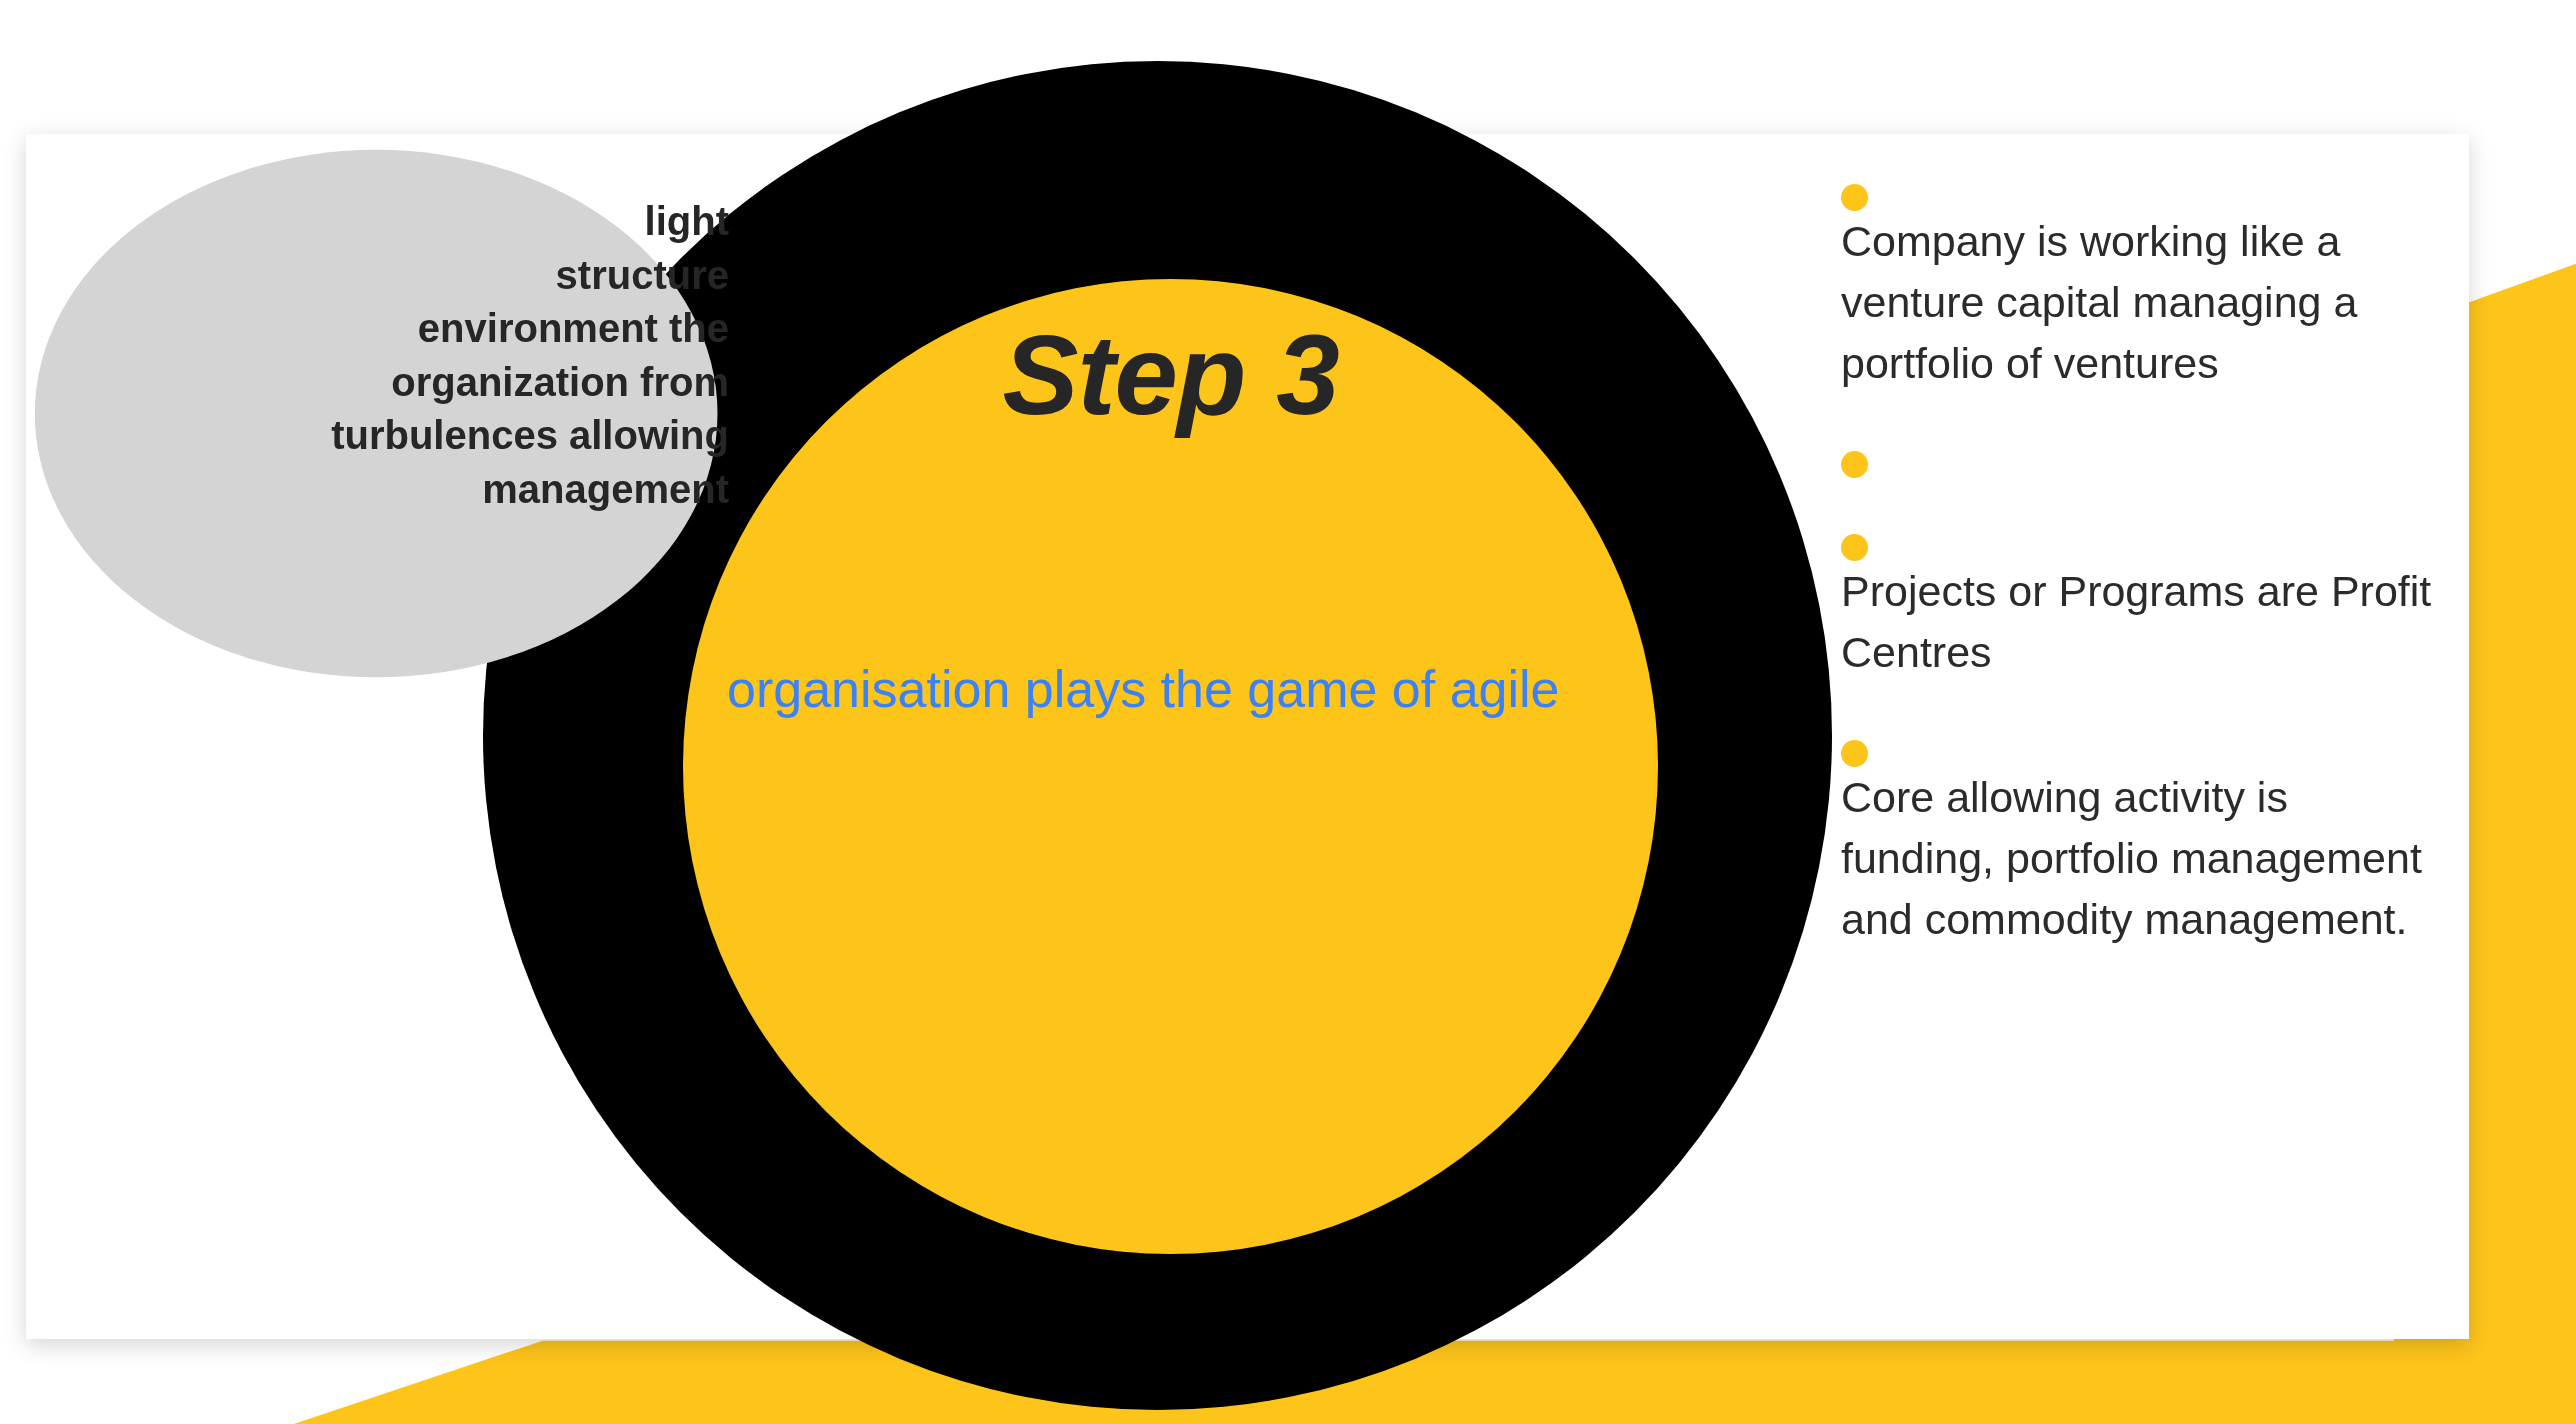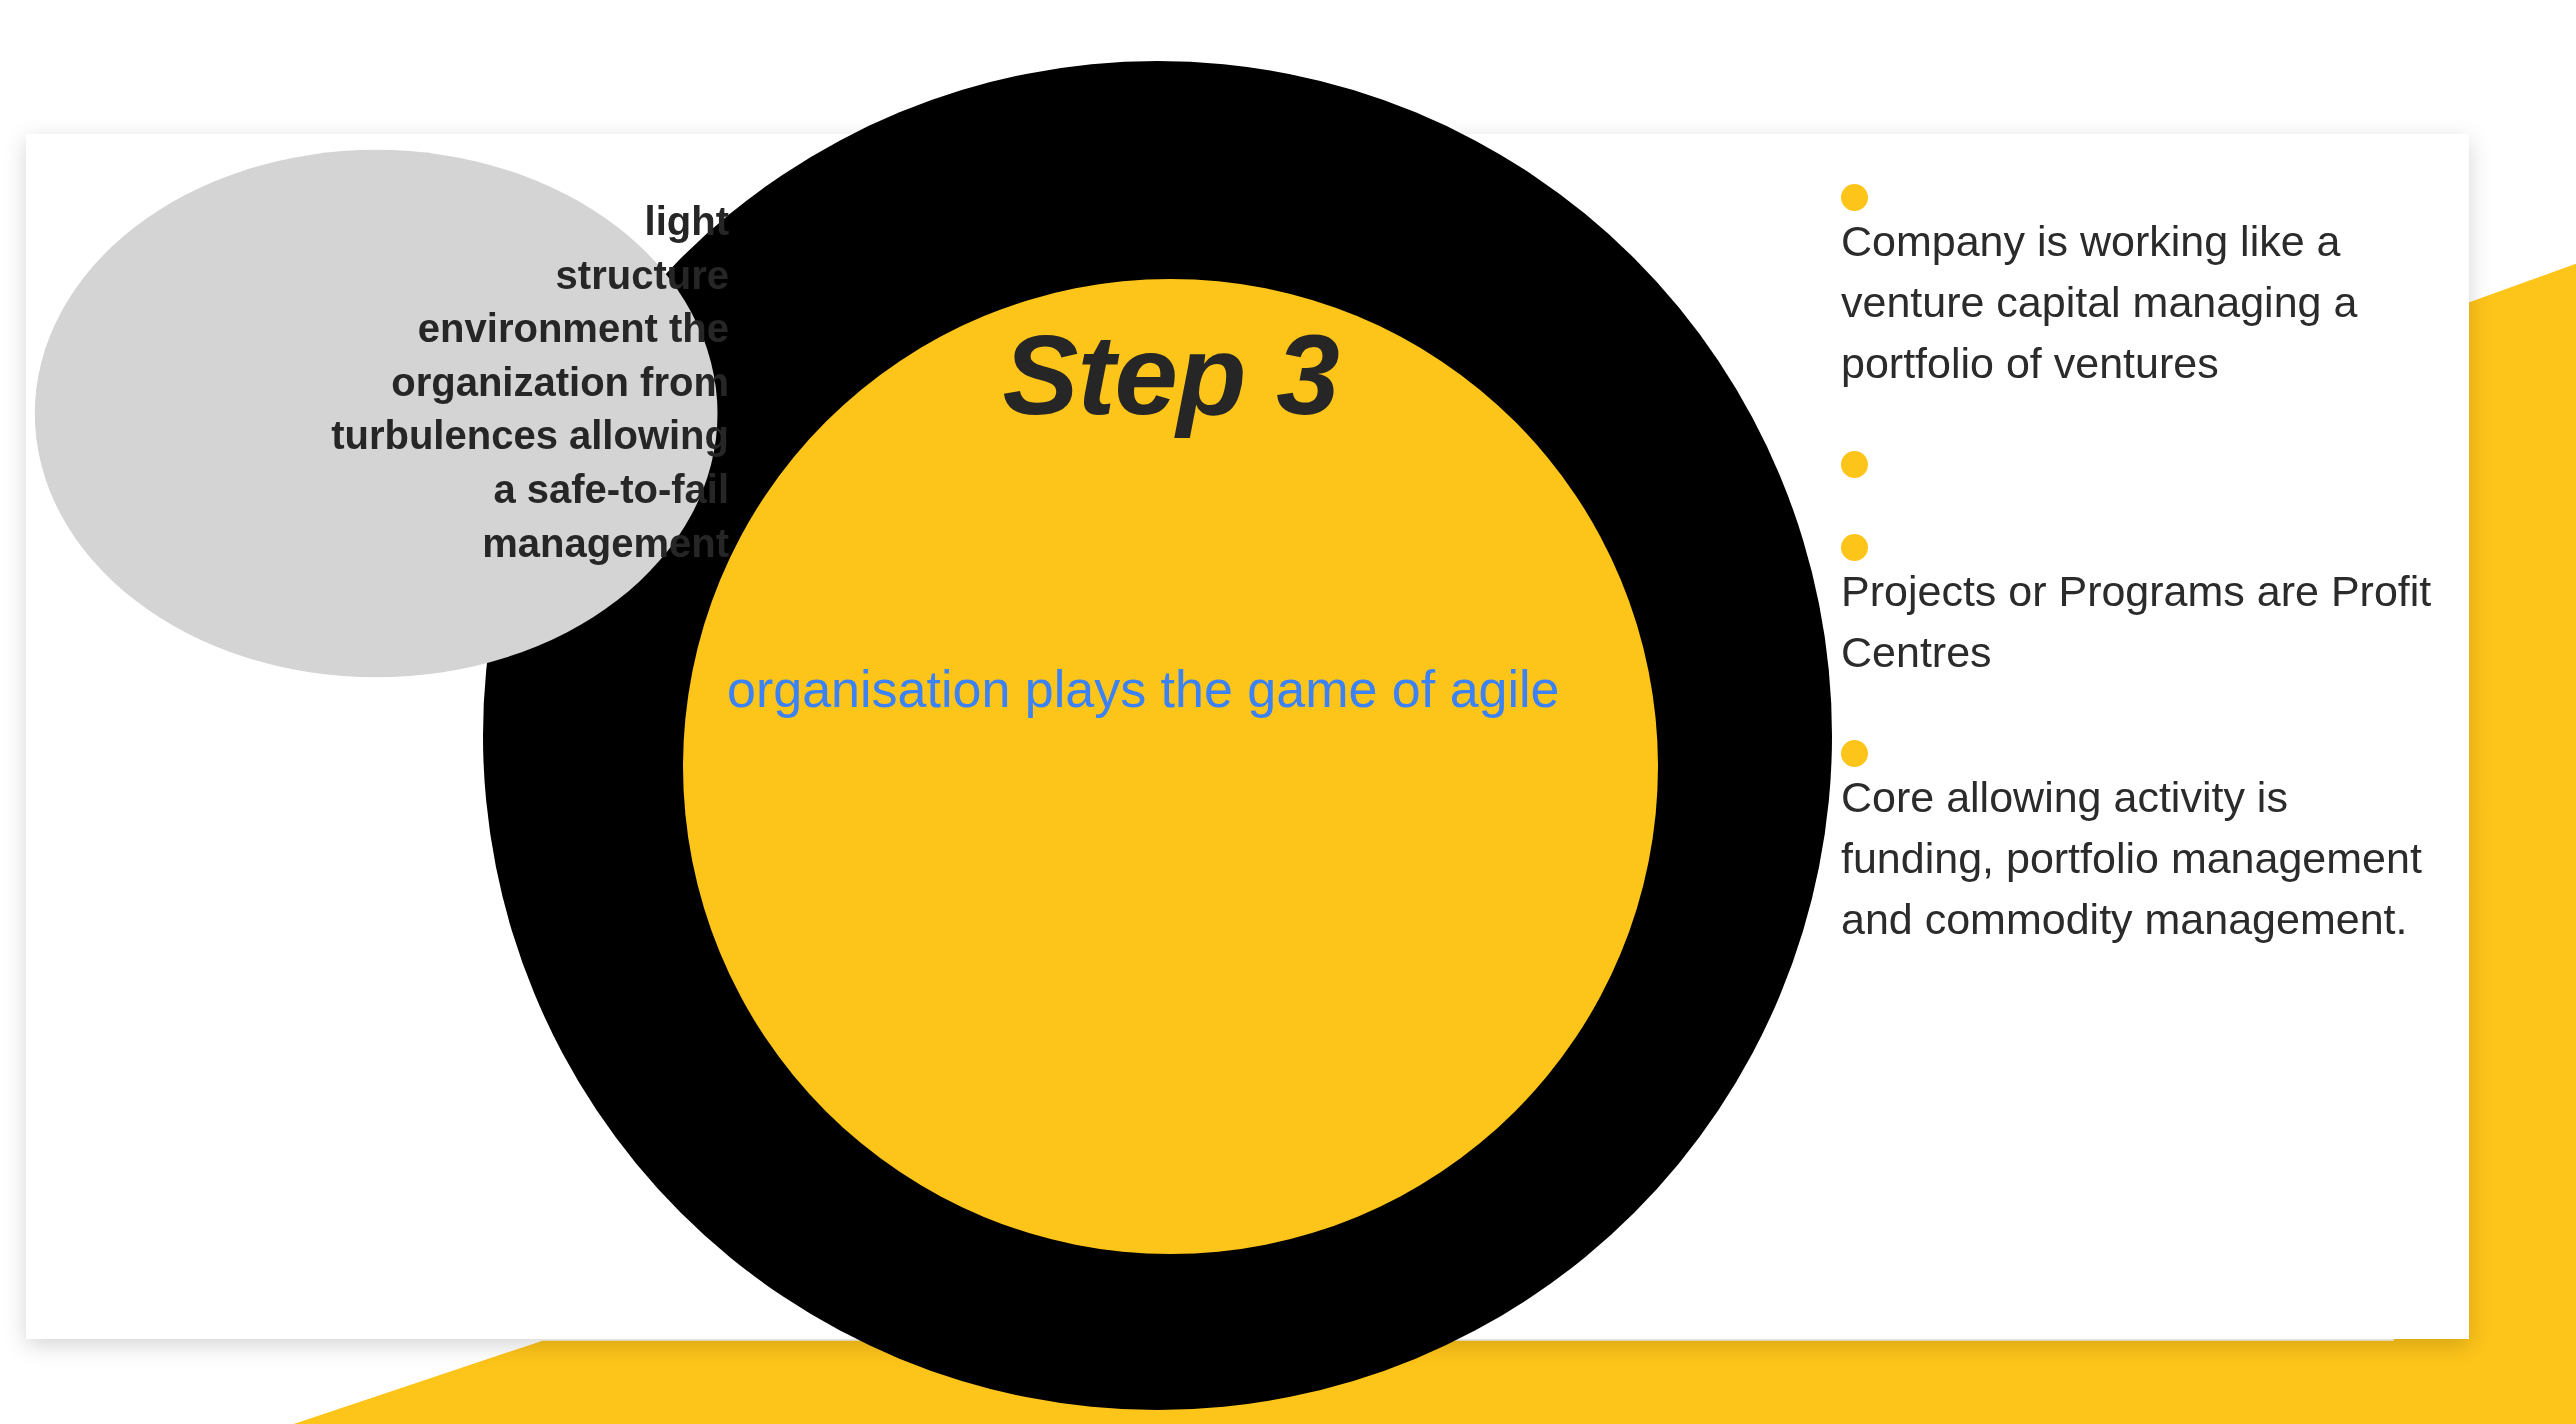--- a/index.html
+++ b/index.html
@@ -161,21 +161,20 @@
     <svg class="bubble-tail" viewBox="0 0 760 560" preserveAspectRatio="none" aria-hidden="true">
       <polygon points="330,90 470,95 468,160 330,300" fill="#D4D4D4"></polygon>
       <ellipse cx="358" cy="277" rx="352" ry="272" fill="#D4D4D4"></ellipse>
     </svg>
     <div class="bubble-text">
       <span class="ln">light</span>
       <span class="ln">structure</span>
       <span class="ln">environment the</span>
       <span class="ln">organization from</span>
       <span class="ln">turbulences allowing</span>
-      <span class="ln">a safe-to-fail</span>
       <span class="ln">management</span>
     </div>
   </div>
 
   <div class="bullets">
     <div class="bullet-item">
       <span class="bullet-dot"></span>
       <span class="bullet-text">Company is working like a venture capital managing a portfolio of ventures</span>
     </div>
     <div class="bullet-item">

